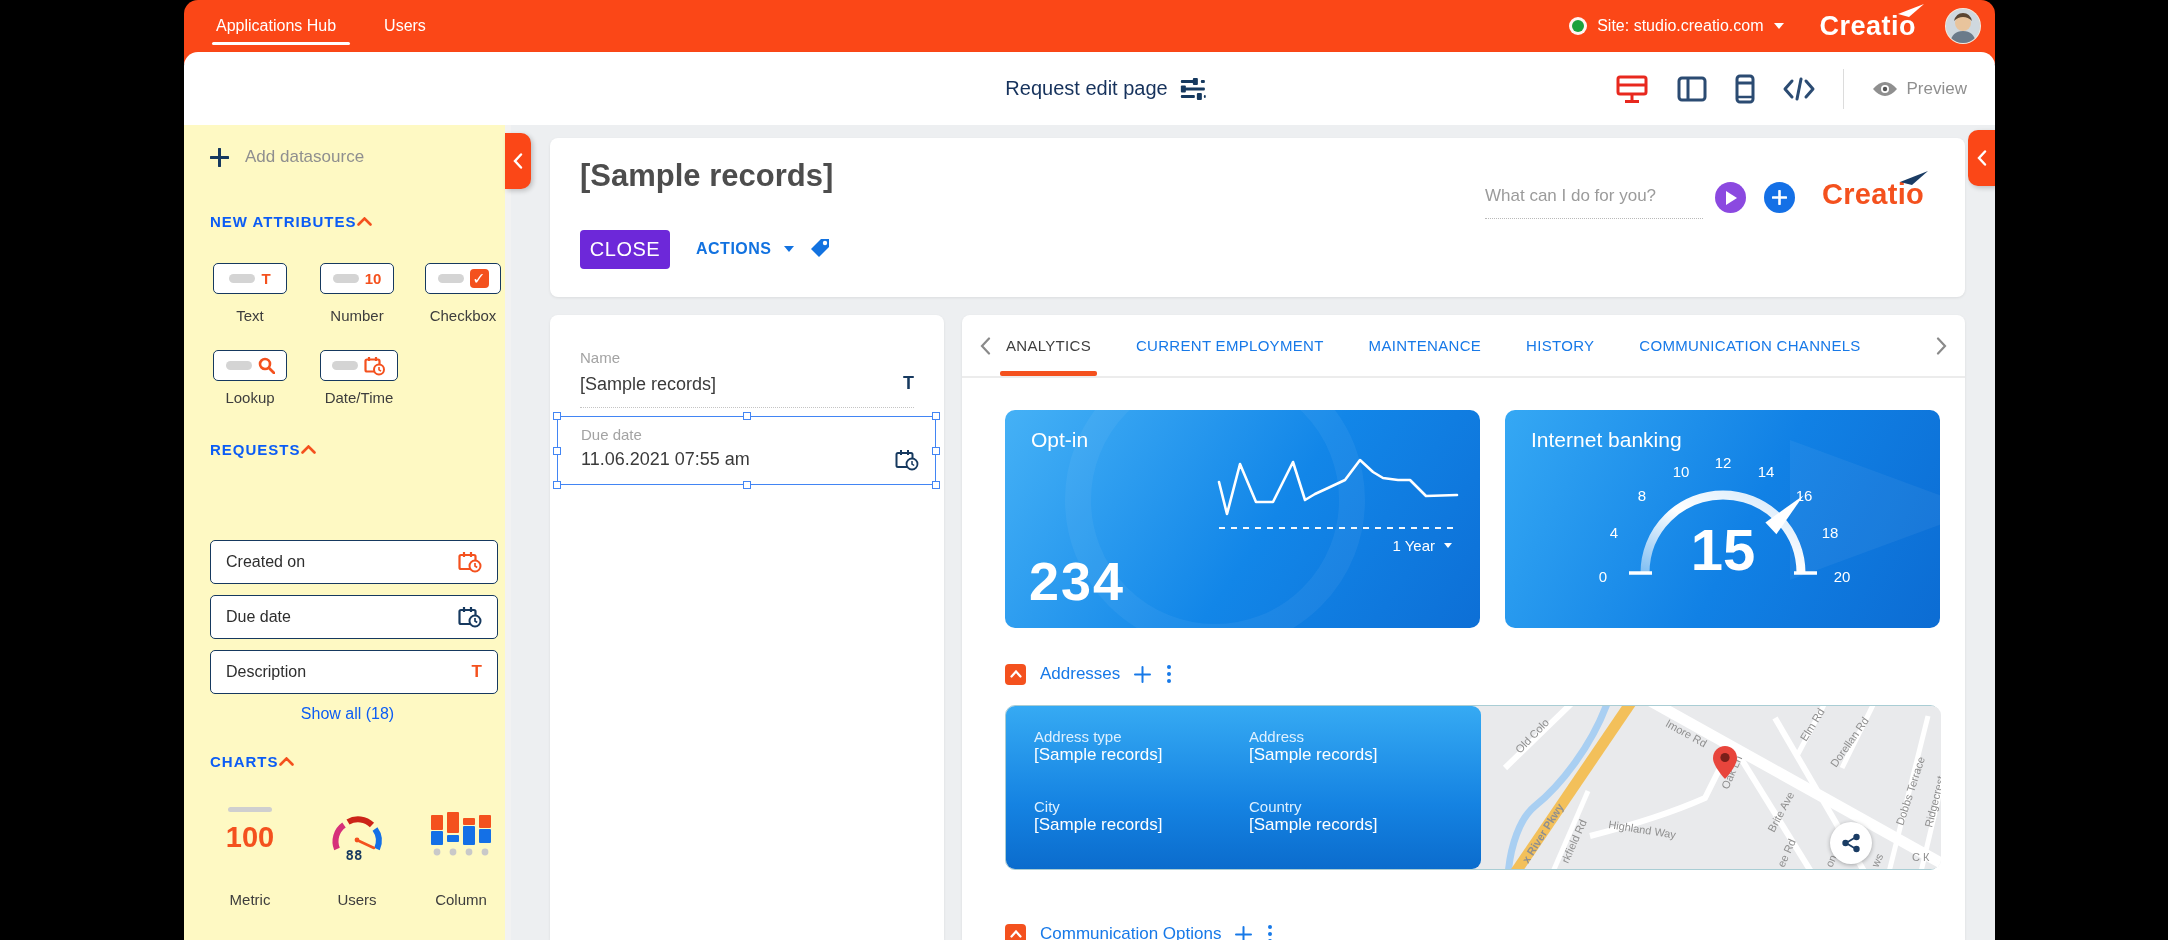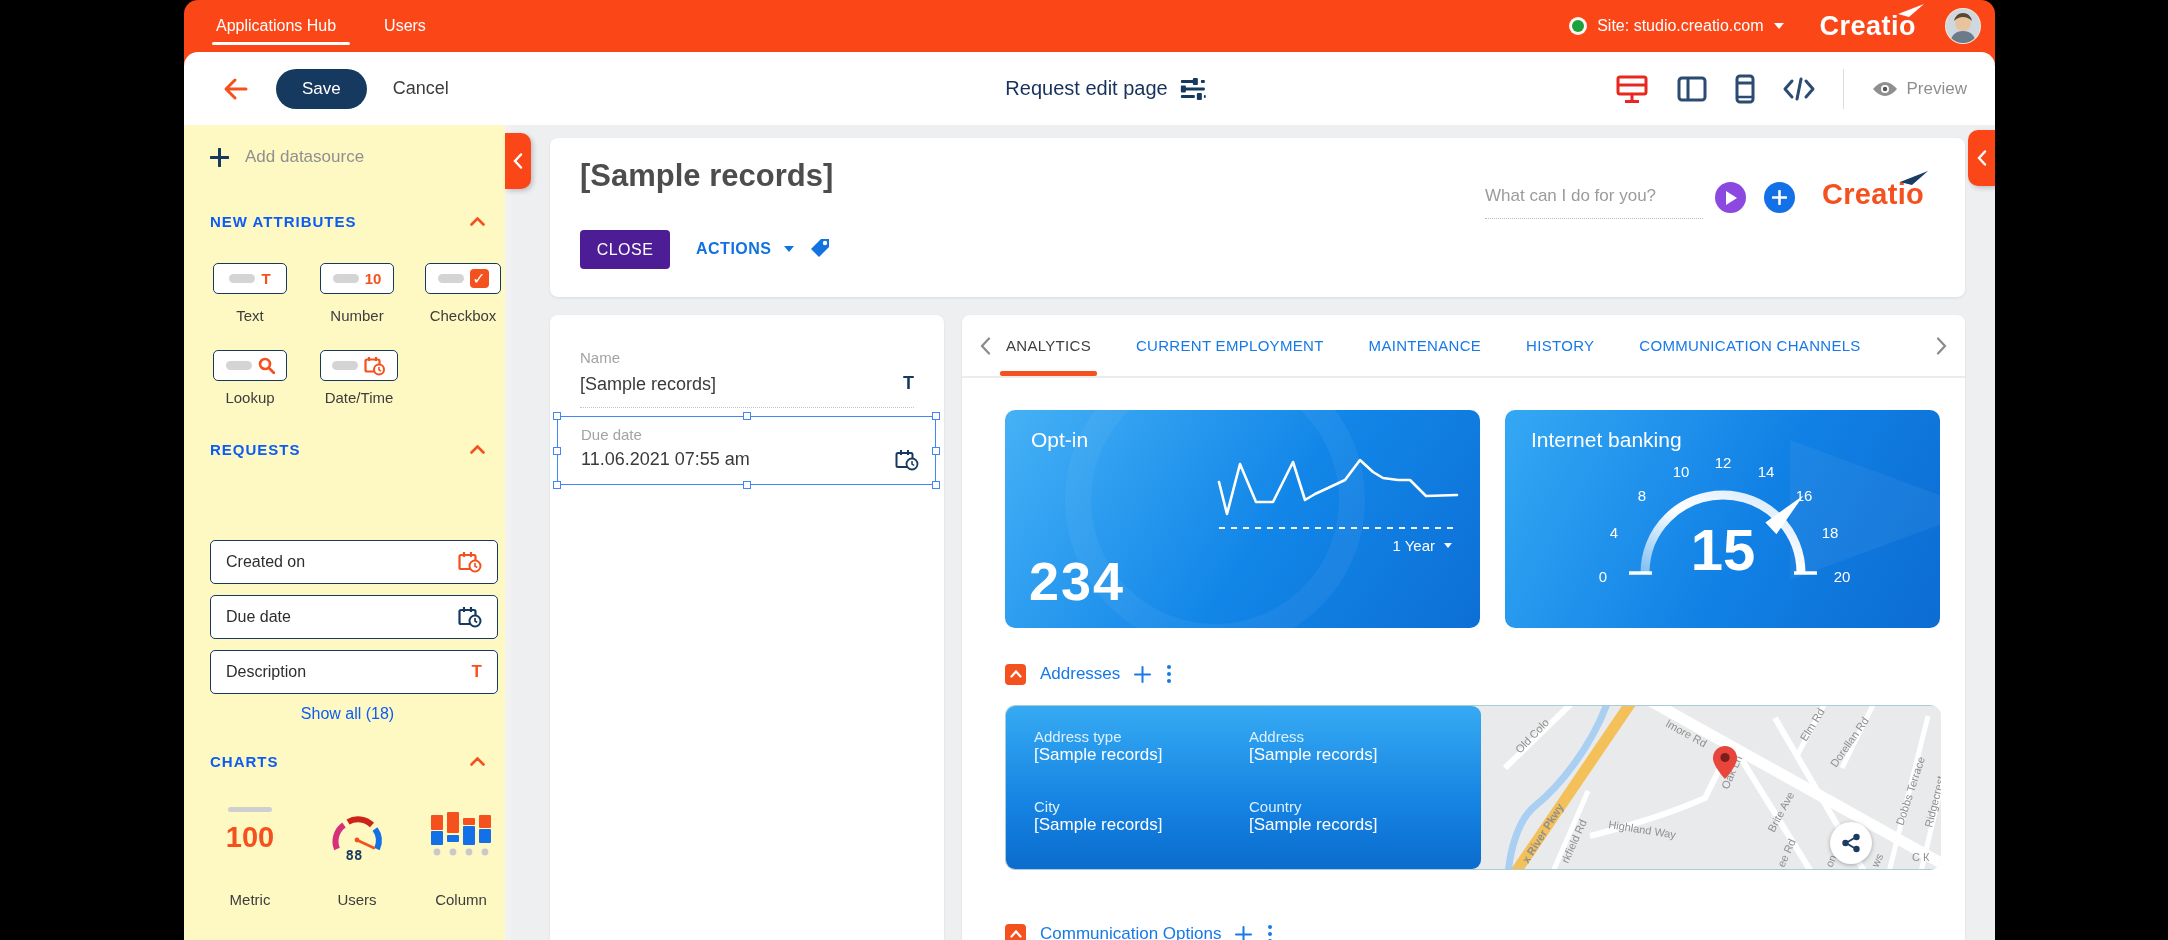--- a/index.html
+++ b/index.html
@@ -34,42 +34,42 @@
   .icon-btn { cursor:pointer; display:flex; align-items:center; }
 
   
   .appbody { position:absolute; left:0; top:125px; width:1811px; height:815px; background:#edeff1; }
 
   
   .sidebar { position:absolute; left:0; top:125px; width:327px; height:815px; background:#fef9c3; }
   .sb-scroll { position:absolute; right:0; top:0; width:6px; height:100%; background:#f2f2f2; }
   .add-ds { position:absolute; left:26px; top:22px; display:flex; align-items:center; gap:16px; cursor:pointer; }
   .add-ds-label { color:#8f8f8f; font-size:17px; }
-  .sec-head { position:absolute; left:26px; right:26px; display:flex; justify-content:space-between; align-items:center; cursor:pointer; }
+  .sec-head { position:absolute; left:26px; right:26px; display:flex; justify-content:flex-start; align-items:center; cursor:pointer; }
   .sec-title { color:#0b5cf5; font-weight:700; font-size:15px; letter-spacing:1px; }
   .tile { position:absolute; width:74px; height:31px; border:1px solid #16395f; border-radius:5px; display:flex; align-items:center; justify-content:center; gap:6px; background:#fff; cursor:grab; }
   .pill { width:26px; height:9px; border-radius:5px; background:#d4d4d4; }
   .tile-glyph { color:#f4511e; font-weight:700; font-size:15px; }
   .mini-check { width:19px; height:19px; background:#f4511e; border-radius:4px; color:#fff; display:flex; align-items:center; justify-content:center; }
   .tile-label { position:absolute; color:#3d3d3d; font-size:15px; text-align:center; width:100px; transform:translateX(-50%); }
   .req-box { position:absolute; left:26px; width:288px; height:44px; border:1px solid #16395f; border-radius:5px; background:#fff; display:flex; align-items:center; justify-content:space-between; padding:0 15px; cursor:grab; }
   .req-label { color:#2e2e2e; font-size:16px; }
   .show-all { position:absolute; left:0; width:327px; text-align:center; color:#0b5cf5; font-size:16px; cursor:pointer; }
   .metric-bar { position:absolute; width:44px; height:5px; border-radius:3px; background:#cfcfcf; transform:translateX(-50%); }
   .metric-val { position:absolute; color:#f4511e; font-weight:700; font-size:29px; transform:translateX(-50%); }
   .gauge88 { position:absolute; color:#16395f; font-size:14px; font-weight:700; transform:translateX(-50%); font-family:"DejaVu Sans Mono", monospace; }
   .side-tab { position:absolute; width:26px; height:56px; background:#fb4717; display:flex; align-items:center; justify-content:center; cursor:pointer; box-shadow:2px 2px 5px rgba(0,0,0,.2); }
   .side-tab.left { left:321px; top:133px; border-radius:0 10px 10px 0; }
   .side-tab.right { left:1784px; top:130px; width:27px; border-radius:10px 0 0 10px; }
 
   
   .card { position:absolute; background:#fff; border-radius:8px; box-shadow:0 1px 3px rgba(0,0,0,.08); }
   .header-card { left:366px; top:138px; width:1415px; height:159px; }
   .record-title { position:absolute; left:30px; top:20px; font-size:31px; color:#4d4d4d; }
-  .close-btn { position:absolute; left:30px; top:92px; width:90px; height:39px; background:#4c1d95; color:#fff; border:none; border-radius:4px; font-size:16px; letter-spacing:.5px; cursor:pointer; font-family:inherit; }
+  .close-btn { position:absolute; left:30px; top:92px; width:90px; height:39px; background:#6d28d9; color:#fff; border:none; border-radius:4px; font-size:20px; letter-spacing:.5px; cursor:pointer; font-family:inherit; }
   .actions { position:absolute; left:146px; top:102px; color:#1272e0; font-size:16px; font-weight:600; letter-spacing:.5px; display:flex; align-items:center; gap:10px; cursor:pointer; }
   .tri-down.blue { border-top-color:#1272e0; }
   .tag-btn { position:absolute; left:258px; top:98px; cursor:pointer; }
   .assistant { position:absolute; left:935px; top:48px; width:218px; color:#9b9b9b; font-size:17px; border-bottom:1px dotted #b9b9b9; padding-bottom:12px; cursor:text; }
   .circle-btn { position:absolute; width:31px; height:31px; border-radius:50%; display:flex; align-items:center; justify-content:center; cursor:pointer; top:44px; }
   .play-btn { left:1165px; background:#8b49e0; }
   .addrec-btn { left:1214px; background:#1470e6; }
   .canvas-brand { position:absolute; left:1272px; top:40px; color:#f4511e; font-size:29px; font-weight:700; letter-spacing:.3px; }
   .canvas-brand svg.swoosh { position:absolute; top:-7px; right:-4px; }
 
@@ -156,29 +156,20 @@
           <rect width="34" height="34" fill="#cfd8de"></rect>
           <circle cx="17" cy="14" r="8" fill="#e8c49c"></circle>
           <path d="M8 12 Q10 4 17 4 Q24 4 26 12 Q22 8 17 8 Q12 8 8 12 Z" fill="#5a4632"></path>
           <path d="M4 34 Q6 22 17 22 Q28 22 30 34 Z" fill="#6b7b8a"></path>
         </svg>
       </div>
     </div>
   </header>
 
   <div class="toolbar">
-    <div class="tb-left">
-      <span class="icon-btn">
-        <svg width="30" height="28" viewBox="0 0 30 28">
-              <path d="M26 14 H7 M15 5 L6 14 L15 23" stroke="#f4511e" stroke-width="3" fill="none" stroke-linecap="round" stroke-linejoin="round"></path>
-            </svg>
-      </span>
-      <button class="save-btn">Save</button>
-      <span class="cancel-btn">Cancel</span>
-    </div>
     <div class="tb-center">
       <span class="page-title">Request edit page</span>
       <span class="icon-btn">
         <svg width="26" height="24" viewBox="0 0 26 24">
           <g fill="#16395f">
             <rect x="1" y="3" width="16" height="3" rx="1"></rect>
                 <rect x="13" y="1" width="5" height="7" rx="1"></rect>
                 <rect x="21" y="3" width="4" height="3" rx="1"></rect>
             <rect x="5" y="10.5" width="20" height="3" rx="1"></rect>
                 <rect x="1" y="8.5" width="5" height="7" rx="1"></rect>

